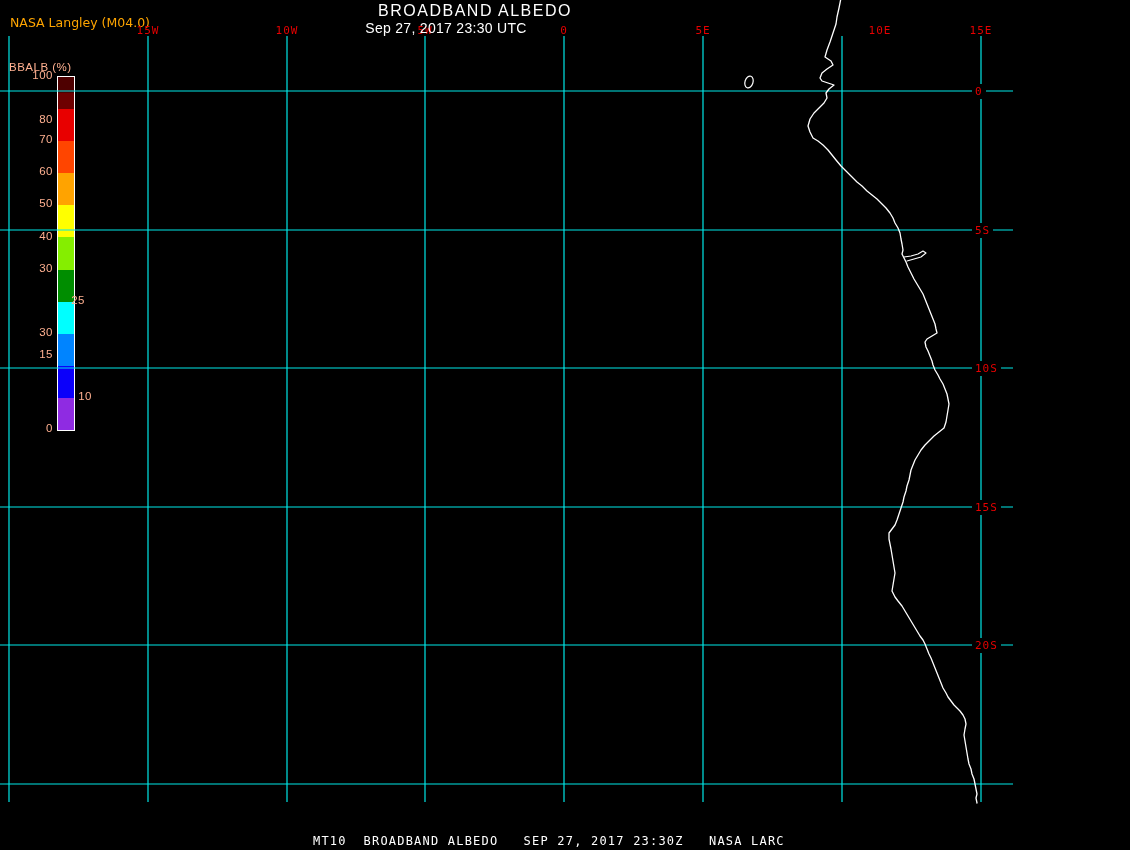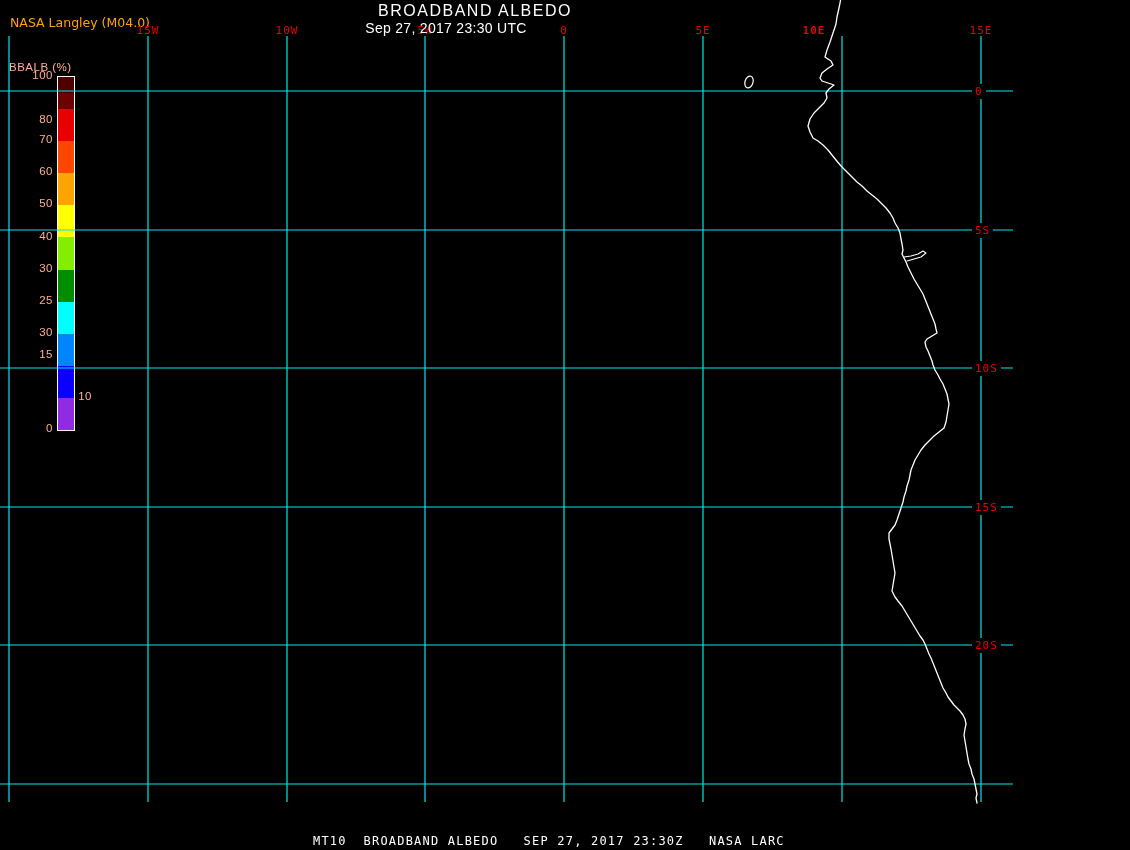--- a/index.html
+++ b/index.html
@@ -93,30 +93,30 @@
       <ellipse cx="749" cy="82" rx="4" ry="6" transform="rotate(18 749 82)" fill="none" stroke="#FFFFFF" stroke-width="1.2"></ellipse>
     </svg>
   <div class="caption">MT10  BROADBAND ALBEDO   SEP 27, 2017 23:30Z   NASA LARC</div>
 <div class="cb-label" style="top: 69px;">100</div>
     <div class="cb-label" style="top: 113px;">80</div>
     <div class="cb-label" style="top: 133.2px;">70</div>
     <div class="cb-label" style="top: 165.3px;">60</div>
     <div class="cb-label" style="top: 197.4px;">50</div>
     <div class="cb-label" style="top: 229.5px;">40</div>
     <div class="cb-label" style="top: 261.6px;">30</div>
-    <div class="cb-label" style="top: 293.7px;">25</div>
+    <div class="cb-label" style="top: 293.7px; margin-left: 32px;">25</div>
     <div class="cb-label" style="top: 325.8px;">30</div>
     <div class="cb-label" style="top: 348px;">15</div>
     <div class="cb-label" style="top: 390px; margin-left: 39px;">10</div>
     <div class="cb-label" style="top: 422.1px;">0</div>
     <div class="lon-label" style="left: 148px;">15W</div>
     <div class="lon-label" style="left: 287px;">10W</div>
     <div class="lon-label" style="left: 425px;">5W</div>
     <div class="lon-label" style="left: 564px;">0</div>
     <div class="lon-label" style="left: 703px;">5E</div>
-    <div class="lon-label" style="left: 814px; font-weight: bold;">10E</div>
+    <div class="lon-label" style="left: 880px;">10E</div>
     <div class="lon-label" style="left: 981px;">15E</div>
     <div class="lat-label" style="top: 84px;">0</div>
     <div class="lat-label" style="top: 223px;">5S</div>
     <div class="lat-label" style="top: 361px;">10S</div>
     <div class="lat-label" style="top: 500px;">15S</div>
     <div class="lat-label" style="top: 638px;">20S</div>
   </div>
 
 </body></html>

